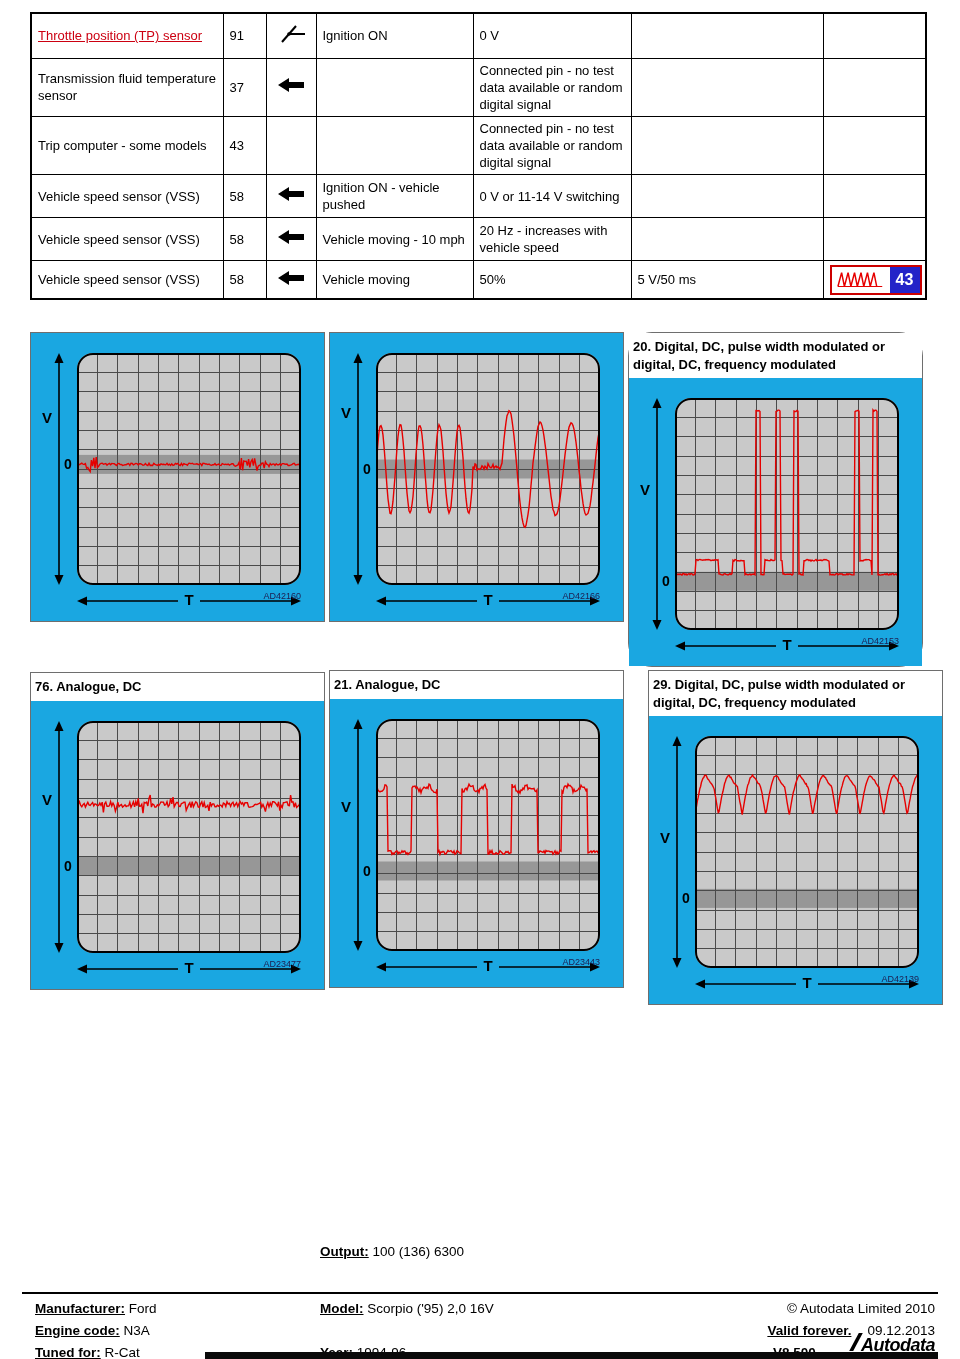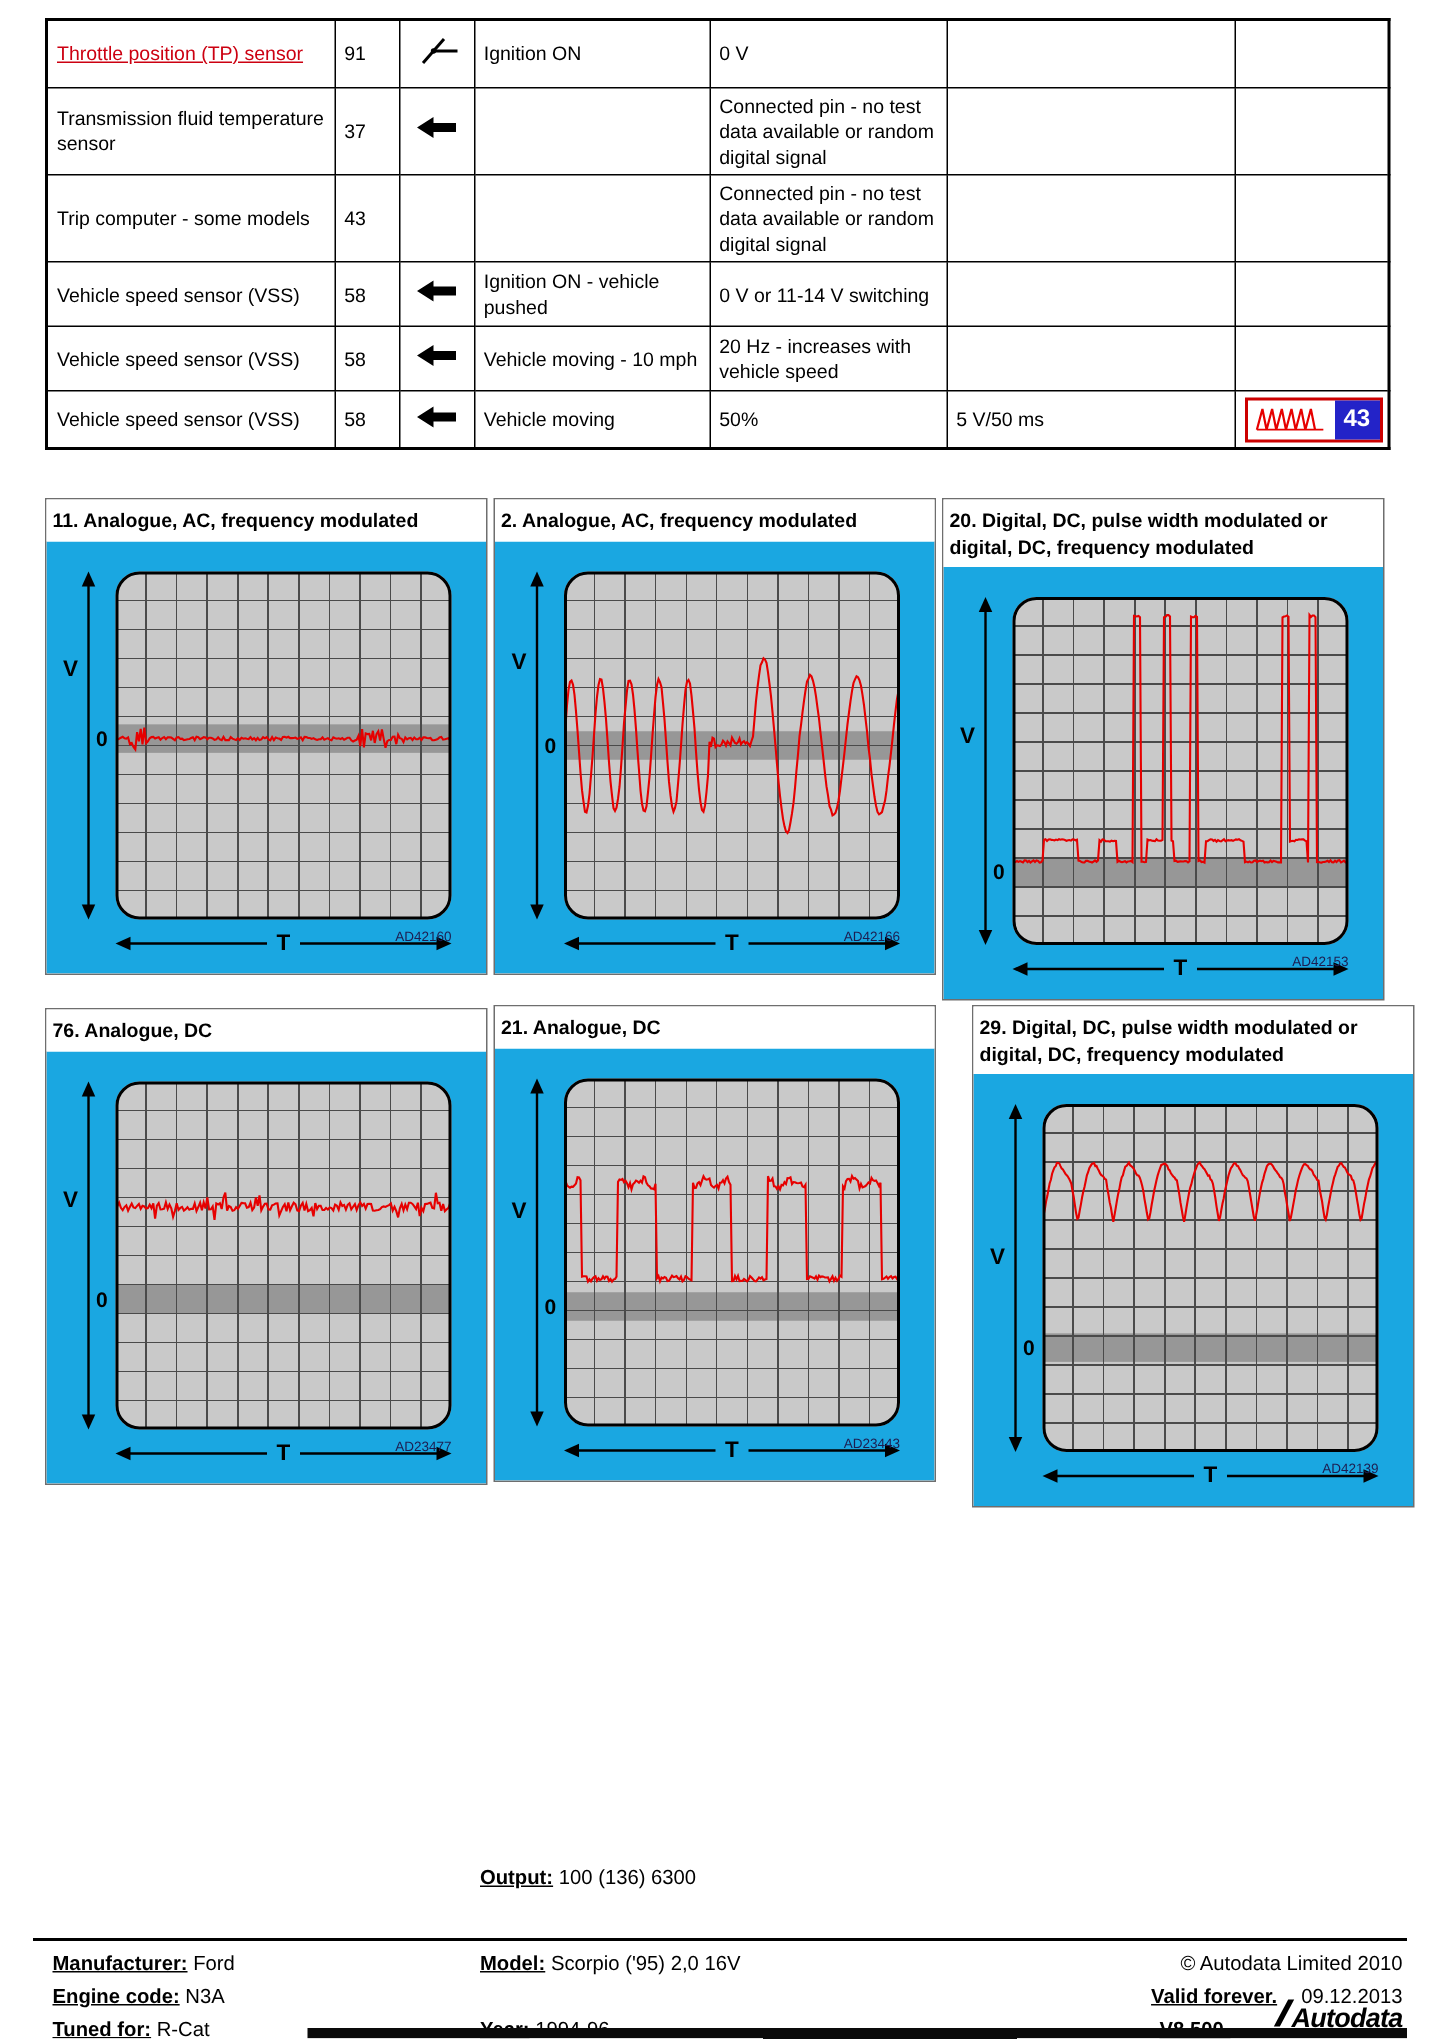--- a/index.html
+++ b/index.html
@@ -23,21 +23,21 @@
   .scope-ref { display:flex; align-items:stretch; width:92px; height:30px;
     border:2px solid #cc0000; background:#fff; margin:0 auto; cursor:pointer; }
   .scope-ref-wave { flex:1; display:block; padding:1px; }
   .scope-ref-num { width:30px; background:#2323c8; color:#fff; font-weight:bold;
     font-size:16px; display:flex; align-items:center; justify-content:center; }
 
   
   .scope-panel { position:absolute; width:295px; border:1px solid #6e6e6e; background:#fff; }
   .sp0 { left:30px;  top:332px; }
   .sp1 { left:329px; top:332px; }
-  .sp2 { left:628px; top:332px; }
+  .sp2 { left:628px; top:332px;border-radius:24px; }
   .sp3 { left:30px;  top:672px; }
   .sp4 { left:329px; top:670px; }
   .sp5 { left:648px; top:670px; }
   .scope-title { font-weight:bold; font-size:13px; line-height:1.35; padding:5px 6px 5px 4px; background:#fff; }
   .scope-canvas { position:relative; width:293px; height:288px; }
 
   
   .footer-line { position:absolute; left:22px; top:1292px; width:916px; border-top:2px solid #000; }
   .f-item { position:absolute; font-size:13.5px; white-space:nowrap; }
   .f-item b { font-weight:bold;text-decoration:underline; }
@@ -146,21 +146,20 @@
               <line x1="2" y1="20" x2="50" y2="20" stroke="#e60000" stroke-width="1.2"></line>
             </svg>
             <span class="scope-ref-num">43</span>
           </div>
         </td>
       </tr>
     </tbody>
   </table>
 
   <div class="scope-panel sp0">
-    <div class="scope-title">11. Analogue, AC, frequency modulated</div>
     <div class="scope-canvas"><svg width="293" height="288" viewBox="0 0 293 288" font-family="Liberation Sans, sans-serif">
     <rect x="0" y="0" width="293" height="288" fill="#1aa7e1"></rect>
     <defs>
             <clipPath id="clip0">
               <rect x="1.5" y="1.5" width="221" height="229" rx="14"></rect>
             </clipPath>
           </defs>
     <g transform="translate(46,20)">
       <rect x="0" y="0" width="224" height="232" rx="16" fill="#c9c9c9"></rect>
       <g clip-path="url(#clip0)">
@@ -181,21 +180,20 @@
       <path d="M270 268 l-10 -4.5 v9 z" stroke="none"></path>
     </g>
     <text x="21" y="89.6" text-anchor="end" font-size="15" font-weight="bold">V</text>
     <text x="33" y="136.4" font-size="14" font-weight="bold">0</text>
     <rect x="147" y="258" width="22" height="15" fill="#1aa7e1"></rect>
     <text x="158" y="272" text-anchor="middle" font-size="15" font-weight="bold">T</text>
     <text x="270" y="266" text-anchor="end" font-size="9" fill="#1d1d50">AD42160</text>
   </svg></div>
   </div>
   <div class="scope-panel sp1">
-    <div class="scope-title">2. Analogue, AC, frequency modulated</div>
     <div class="scope-canvas"><svg width="293" height="288" viewBox="0 0 293 288" font-family="Liberation Sans, sans-serif">
     <rect x="0" y="0" width="293" height="288" fill="#1aa7e1"></rect>
     <defs>
             <clipPath id="clip1">
               <rect x="1.5" y="1.5" width="221" height="229" rx="14"></rect>
             </clipPath>
           </defs>
     <g transform="translate(46,20)">
       <rect x="0" y="0" width="224" height="232" rx="16" fill="#c9c9c9"></rect>
       <g clip-path="url(#clip1)">

